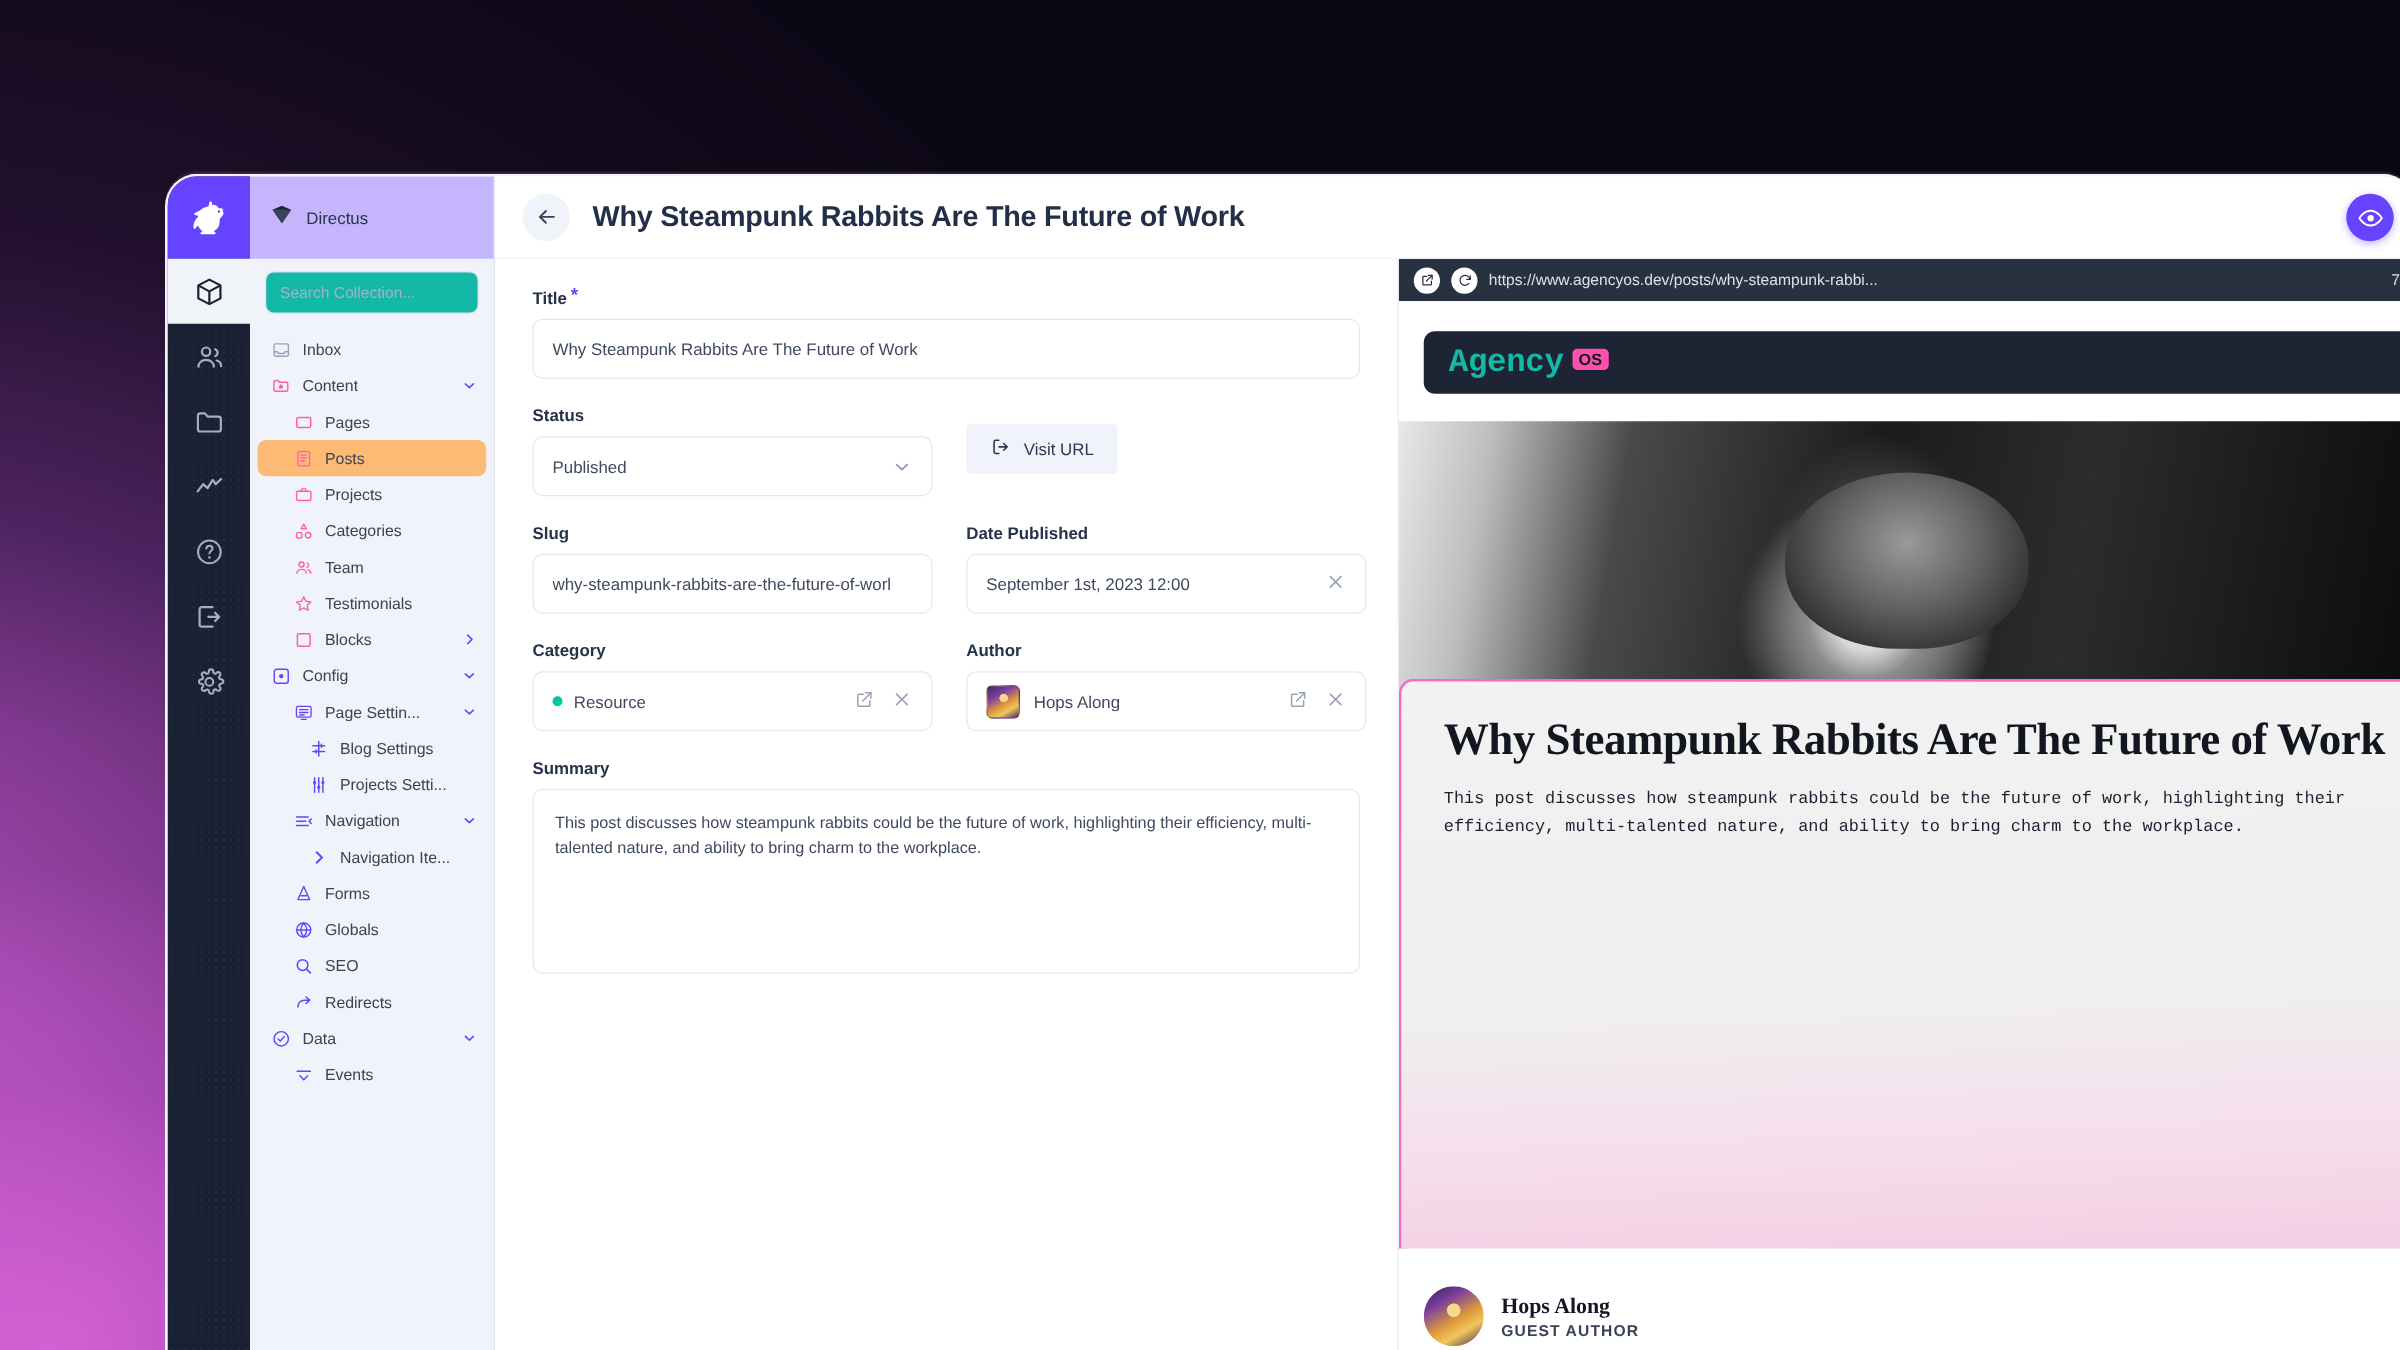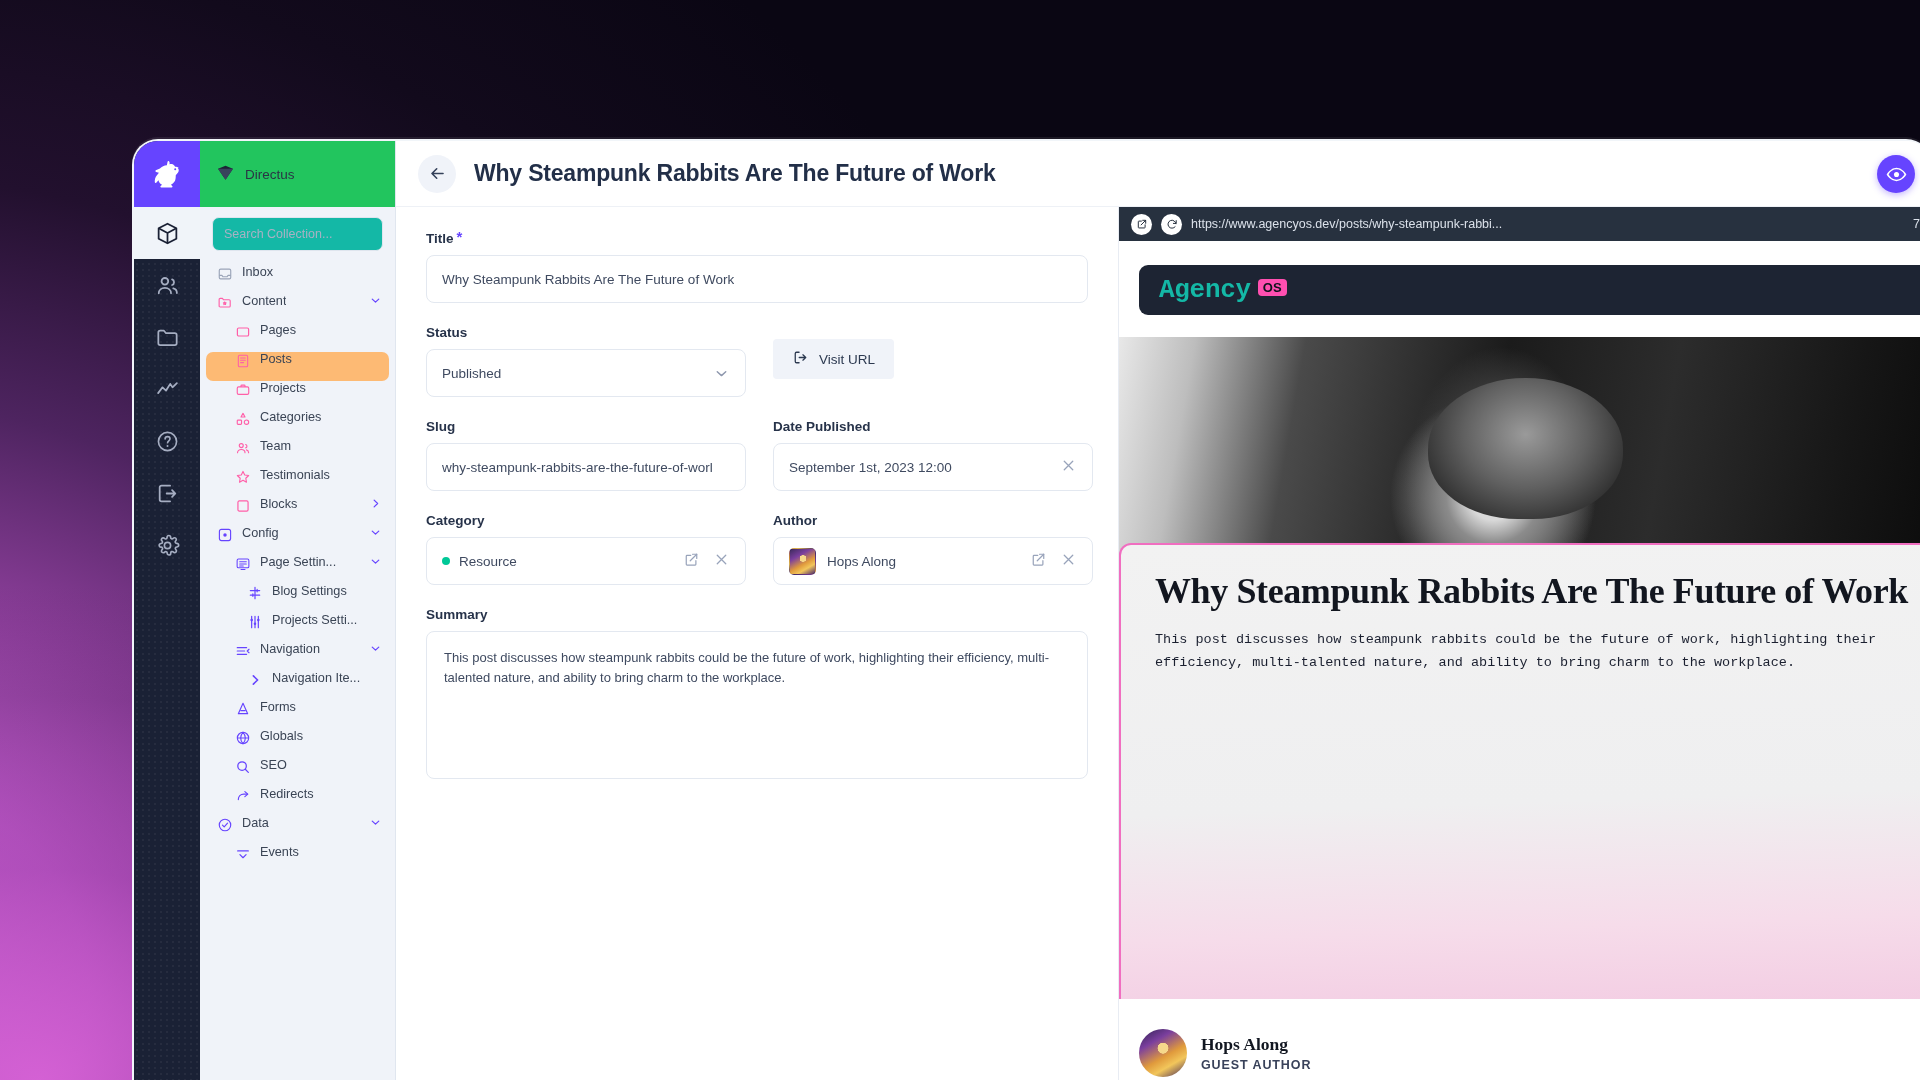--- a/index.html
+++ b/index.html
@@ -67,39 +67,39 @@
     width: 196px; flex: 0 0 196px;
     background: #f0f3f9;
     border-right: 1px solid #e0e6ef;
     display:flex; flex-direction:column;
     overflow:hidden;
   }
   #nav-header {
     height: 66px; flex:0 0 66px;
     display:flex; align-items:center; gap:10px;
     padding: 0 16px;
-    background: #22c55e;
+    background: #c4b5fd;
   }
   #nav-header .proj-title {
     font-size: 13.5px; color:#2b3545; font-weight:400;
   }
   #search-wrap { padding: 10px 12px 12px 12px; }
   #search-input {
     width: 100%; height: 34px;
     border: 1px solid #dfe5ee; border-radius: 7px;
     background: #14b8a6;
     padding: 0 11px;
     font-size: 12.5px; color:#46506b;
     font-family: "Liberation Sans", sans-serif;
     outline:none;
   }
   #search-input::placeholder { color:#a8b1c4; }
   #nav-list { flex:1; overflow:hidden; padding-top: 2px;}
   .nav-item {
-    display:flex; 
+    display:flex; align-items:center;
     height: 29px;
     margin: 0 6px;
     padding-left: 10px;
     border-radius: 7px;
     gap: 9px;
     cursor:pointer;
     font-size: 12.7px;
     color:#3a4455;
     white-space: nowrap;
   }

